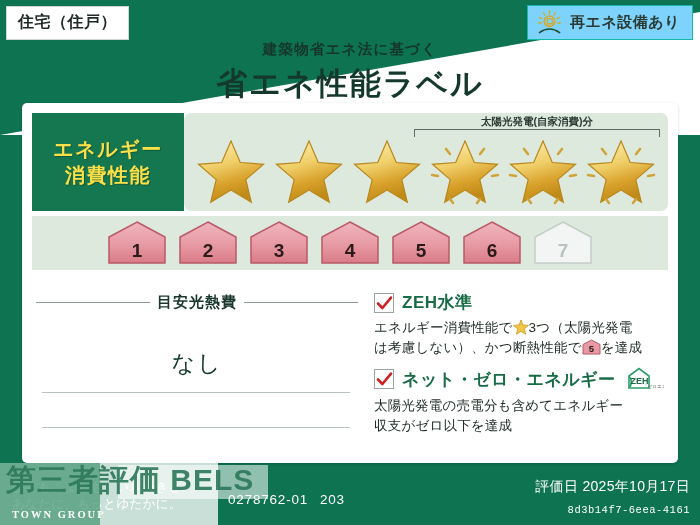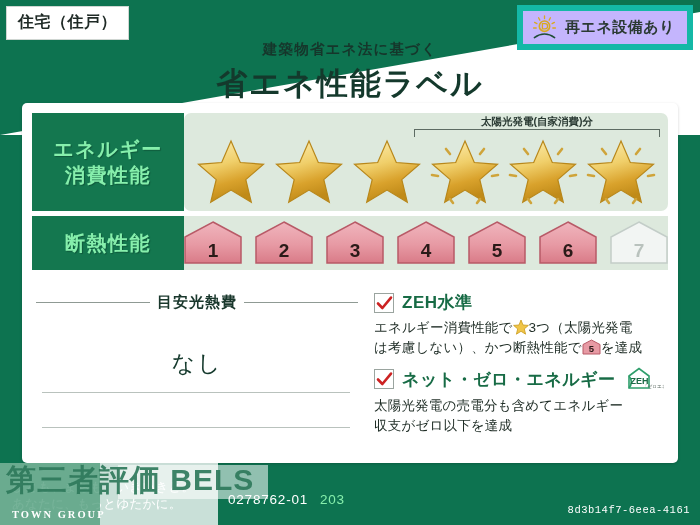--- a/index.html
+++ b/index.html
@@ -28,21 +28,21 @@
     position:absolute; left:6px; top:6px;
     background:#ffffff; border:1px solid #cfd6d2;
     padding:5px 11px 6px 11px;
     font-size:16px; font-weight:bold; color:#1f2a26;
     letter-spacing:0.5px; z-index:9;
   }
 
   
   .tag-renew {
     position:absolute; right:7px; top:5px;
-    background:#c4b5fd; border:6px solid #14b8a6;
+    background:#7dd3fc; border:1px solid #14b8a6;
     padding:4px 12px 4px 8px;
     display:flex; align-items:center; gap:7px;
     z-index:9;
   }
   .tag-renew .txt { font-size:15px; font-weight:bold; color:#2b3a33; letter-spacing:0.5px;}
   .sun-icon { width:27px; height:25px; flex:none; }
 
   
   .title-wrap {
     position:absolute; left:0; right:0; top:40px;
@@ -57,21 +57,21 @@
     background:#ffffff; border-radius:5px;
     box-shadow: 0 1px 3px rgba(0,0,0,.18);
     padding:10px;
   }
 
   
   .row { display:flex; align-items:stretch; margin-bottom:5px; }
   .row-label {
     width:152px; flex:none; background:#14774f;
     display:flex; flex-direction:column; align-items:center; justify-content:center;
-    color:#86efac; font-weight:bold; line-height:1.3;
+    color:#fde047; font-weight:bold; line-height:1.3;
     font-size:20px; letter-spacing:1.5px;
     text-shadow: 1px 1px 1px rgba(0,0,0,.25);
   }
   .row-body { flex:1; background:#dde9dd; position:relative; }
 
   .row-energy .row-label { height:98px; }
   .row-energy .row-body { height:98px;border-radius:7px; }
   .row-insul  .row-label { height:54px; font-size:20px;}
   .row-insul  .row-body  { height:54px; }
 
@@ -126,21 +126,21 @@
     position:absolute; right:10px; bottom:9px; text-align:right; color:#ffffff; z-index:7;
   }
   .footer-date { font-size:14px; letter-spacing:0.3px;}
   .footer-id { font-size:10.5px; margin-top:8px; letter-spacing:0.5px; font-family:"Liberation Mono", "DejaVu Sans Mono", monospace;}
 
   .footer-left {
     position:absolute; left:12px; bottom:12px; color:#ffffff; z-index:7;
     font-size:12.5px; line-height:1.35; letter-spacing:0.3px;
   }
   .footer-num { position:absolute; left:228px; bottom:18px; color:#ffffff; font-size:13.5px; letter-spacing:0.8px; z-index:7;}
-  .footer-num2 { position:absolute; left:320px; bottom:18px; color:#86efac; font-size:13.5px; letter-spacing:0.8px; z-index:7;}
+  .footer-num2 { position:absolute; left:320px; bottom:18px; color:#ffffff; font-size:13.5px; letter-spacing:0.8px; z-index:7;}
 
   
   .wm { position:absolute; left:0; bottom:0; width:330px; height:70px; z-index:20; pointer-events:none; }
   .wm-block { position:absolute; left:0; bottom:0; width:218px; height:62px; background:rgba(255,255,255,.78); }
   .wm-block2 { position:absolute; left:118px; bottom:26px; width:150px; height:34px; background:rgba(255,255,255,.55); }
   .wm-green { position:absolute; left:0; bottom:0; width:100px; height:62px; background:rgba(74,154,119,.75); }
   .wm-txt1 {
     position:absolute; left:6px; bottom:24px; font-size:30px; font-weight:bold;
     color:#2f7a5c; letter-spacing:1px; white-space:nowrap; opacity:.92;
   }
@@ -255,21 +255,20 @@
               <path d="M22 64 l3 4"></path>
                 <path d="M52 64 l-3 4"></path>
             </g>
           </svg>
         </span>
       </div>
     </div>
   </div>
 
   <div class="row row-insul">
-    <div class="row-label">断熱性能</div>
     <div class="row-body">
       <div class="houses">
         <span class="house">
           <svg viewBox="0 0 62 46" width="62" height="46">
             <defs>
                 <linearGradient id="hp" x1="0" y1="0" x2="0" y2="1">
               <stop offset="0%" stop-color="#f0b5bd"></stop>
                   <stop offset="55%" stop-color="#e79aa4"></stop>
               <stop offset="100%" stop-color="#d97b88"></stop>
             </linearGradient>
@@ -381,20 +380,24 @@
 </div>
 
 <div class="footer-left">
   <div>ひとも、まちも、いきいきと。</div>
   <div>あなたに、もっとゆたかに。</div>
 </div>
 <div class="footer-num">0278762-01</div>
 <div class="footer-num2">203</div>
 
 <div class="footer-right">
+  <div class="footer-date">
+    <span>評価日</span>
+    <span>2025年10月17日</span>
+  </div>
   <div class="footer-id">8d3b14f7-6eea-4161</div>
 </div>
 
 <div class="wm">
   <div class="wm-block"></div>
   <div class="wm-block2"></div>
   <div class="wm-green"></div>
   <div class="wm-txt1">第三者評価 BELS</div>
   <div class="wm-town">TOWN GROUP</div>
 </div>

